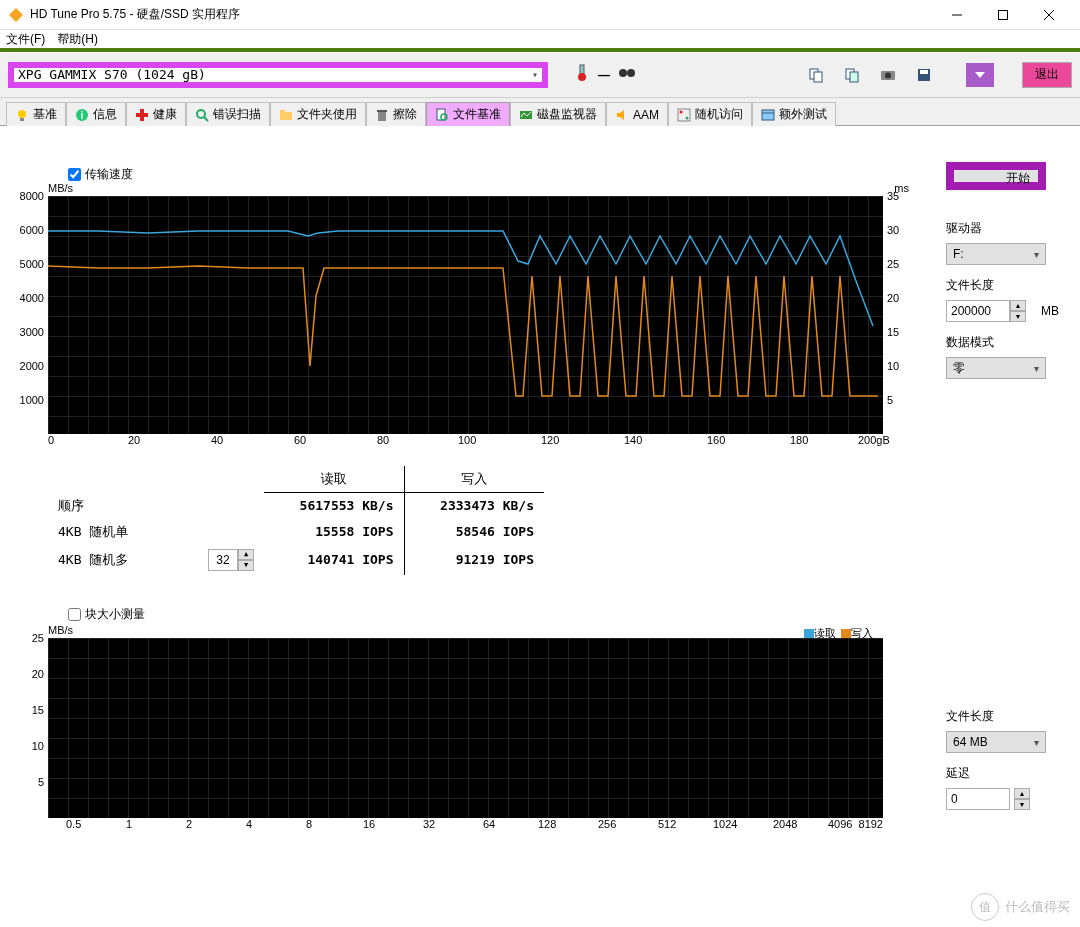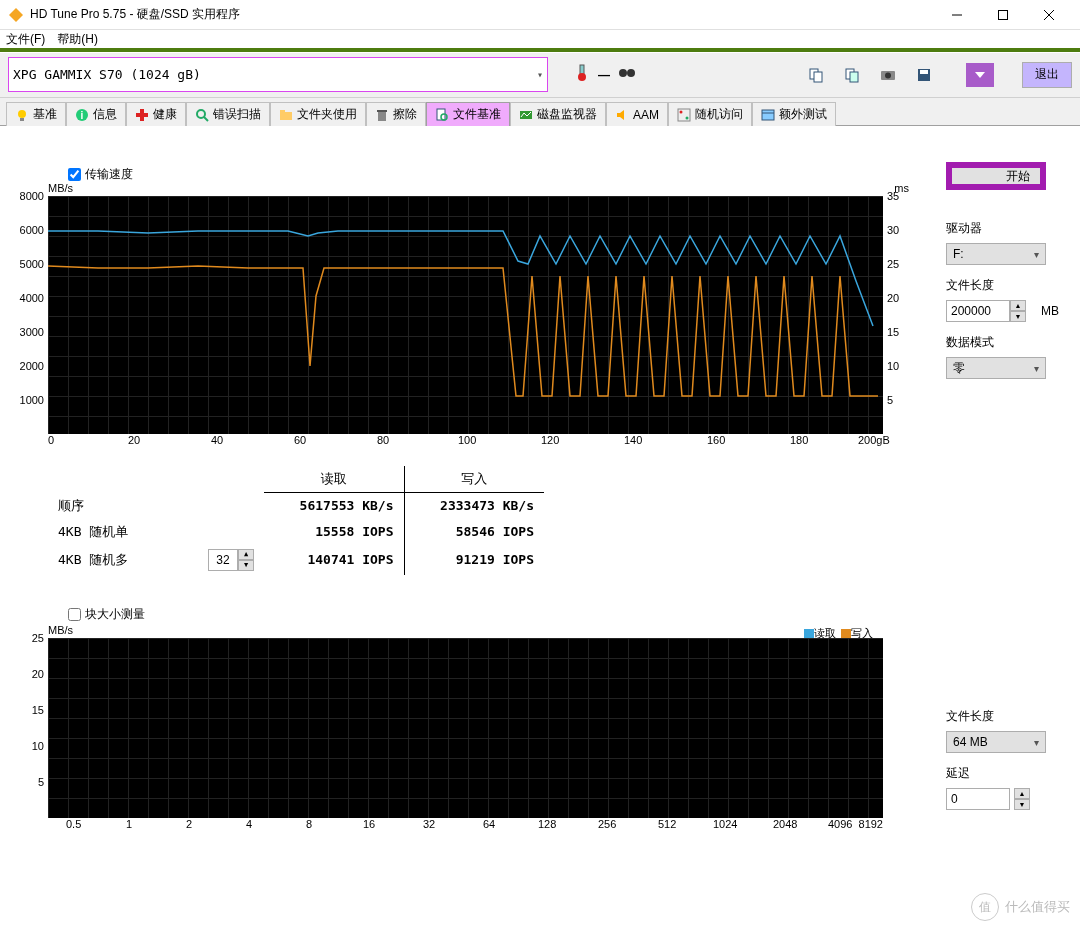--- a/index.html
+++ b/index.html
@@ -3,42 +3,42 @@
 <meta charset="utf-8">
 <style>
 * { box-sizing: border-box; margin: 0; padding: 0; }
 body { font-family: "Microsoft YaHei", "SimSun", Tahoma, sans-serif; font-size: 12px; background: #fff; width: 1080px; height: 927px; overflow: hidden; position: relative; }
 .titlebar { height: 30px; background: #fff; display: flex; align-items: center; padding: 0 8px; border-bottom: 1px solid #e0e0e0; }
 .titlebar .app-icon { width: 16px; height: 16px; margin-right: 6px; display:inline-block; }
 .titlebar .title { flex: 1; font-size: 12px; color: #000; }
 .titlebar .win-btn { width: 46px; height: 30px; display: flex; align-items: center; justify-content: center; color: #000; }
 .menubar { height: 22px; background: #fff; display: flex; align-items: center; padding: 0 6px; gap: 12px; border-bottom: 4px solid #4d7c0f; font-size:12px; }
 .toolbar { height: 46px; background: #f0f0f0; display: flex; align-items: center; padding: 0 8px; gap: 8px; border-bottom: 1px solid #d0d0d0; box-shadow: inset 0 1px 0 #fff; }
-.device-select { width: 540px; height: 35px; font-family: "Consolas","SimSun",monospace; font-size:13px; background:#fff; border:1px solid #d946ef; padding:0 4px; display:flex; align-items:center; justify-content:space-between; }
+.device-select { width: 540px; height: 26px; font-family: "Consolas","SimSun",monospace; font-size:13px; background:#fff; border:6px solid #d946ef; padding:0 4px; display:flex; align-items:center; justify-content:space-between; }
 .chev { font-size:10px; color:#555; }
 .tool-icon { width: 28px; height: 24px; display:flex; align-items:center; justify-content:center; border:1px solid transparent; }
 .spacer { flex:1; }
-.exit-btn { height: 26px; padding: 0 12px; background: #c4b5fd; border: 1px solid #adadad; font-size:12px; }
+.exit-btn { height: 26px; padding: 0 12px; background: #ec4899; border: 1px solid #adadad; font-size:12px; }
 .tabstrip { height: 28px; background: #f0f0f0; display: flex; align-items: flex-end; padding: 0 6px; gap: 0; border-bottom: 1px solid #a0a0a0; }
 .tab { height: 24px; padding: 0 8px; display: flex; align-items: center; gap: 4px; font-size:12px; border:1px solid #c0c0c0; border-bottom:none; background:#f0f0f0; position:relative; top:1px; }
 .tab.active { background:#f0abfc; border-color:#a0a0a0; z-index:2; }
 .tab-icon { width:14px; height:14px; display:inline-block; }
 .content { position:relative; padding: 40px 14px 10px 14px; height: calc(927px - 30px - 22px - 46px - 28px); background:#fff; }
 .checkbox-row { position:absolute; left:68px; top:40px; display:flex; align-items:center; gap:4px; font-size:12px; }
 .checkbox-row input { width:13px; height:13px; }
 .chart1 { position:absolute; left:48px; top:60px; width:835px; }
 .chart2 { position:absolute; left:48px; top:478px; width:835px; }
 .chart-canvas { position:relative; background:#000; background-image:linear-gradient(#222 1px,transparent 1px),linear-gradient(90deg,#222 1px,transparent 1px); background-size: 20px 20px; }
 .chart-left-ticks { position:absolute; right:100%; top:0; height:100%; width:40px; font-size:11px; color:#000; }
 .chart-right-ticks { position:absolute; left:100%; top:0; height:100%; width:30px; font-size:11px; color:#000; }
 .chart-bottom-ticks { position:absolute; top:100%; left:0; width:100%; height:18px; font-size:11px; color:#000; }
 .tick { position:absolute; }
 .unit-label { position:absolute; font-size:11px; }
 .side-panel { position:absolute; right:14px; top:36px; width:120px; }
-.start-btn { width:100px; height:28px; background:#e1e1e1; border:6px solid #a21caf; margin-bottom:18px; font-size:12px;padding-left:44px; }
+.start-btn { width:100px; height:28px; background:#e1e1e1; border:8px solid #a21caf; margin-bottom:18px; font-size:12px;padding-left:44px; }
 .side-label { font-size:12px; margin-bottom:6px; margin-top:12px; }
 .side-select { width:100px; height:22px; background:#e1e1e1; border:1px solid #adadad; display:flex; align-items:center; justify-content:space-between; padding:0 6px; font-size:12px; }
 .spinner { display:flex; align-items:center; }
 .spinner input { width:64px; height:22px; border:1px solid #adadad; padding:0 4px; font-size:12px; text-align:left; }
 .spinner-btns { width:16px; height:22px; display:flex; flex-direction:column; }
 .spinner-btns div { flex:1; background:#e1e1e1; border:1px solid #adadad; font-size:7px; display:flex; align-items:center; justify-content:center; }
 .results-table { position:absolute; left:48px; top:340px; width:540px; }
 .results-table table { border-collapse:collapse; font-family:"SimSun",monospace; font-size:13px; }
 .results-table td { padding:4px 10px; white-space:nowrap; }
 .results-table .hdr { font-weight:normal; text-align:center; border-bottom:1px solid #000; }

